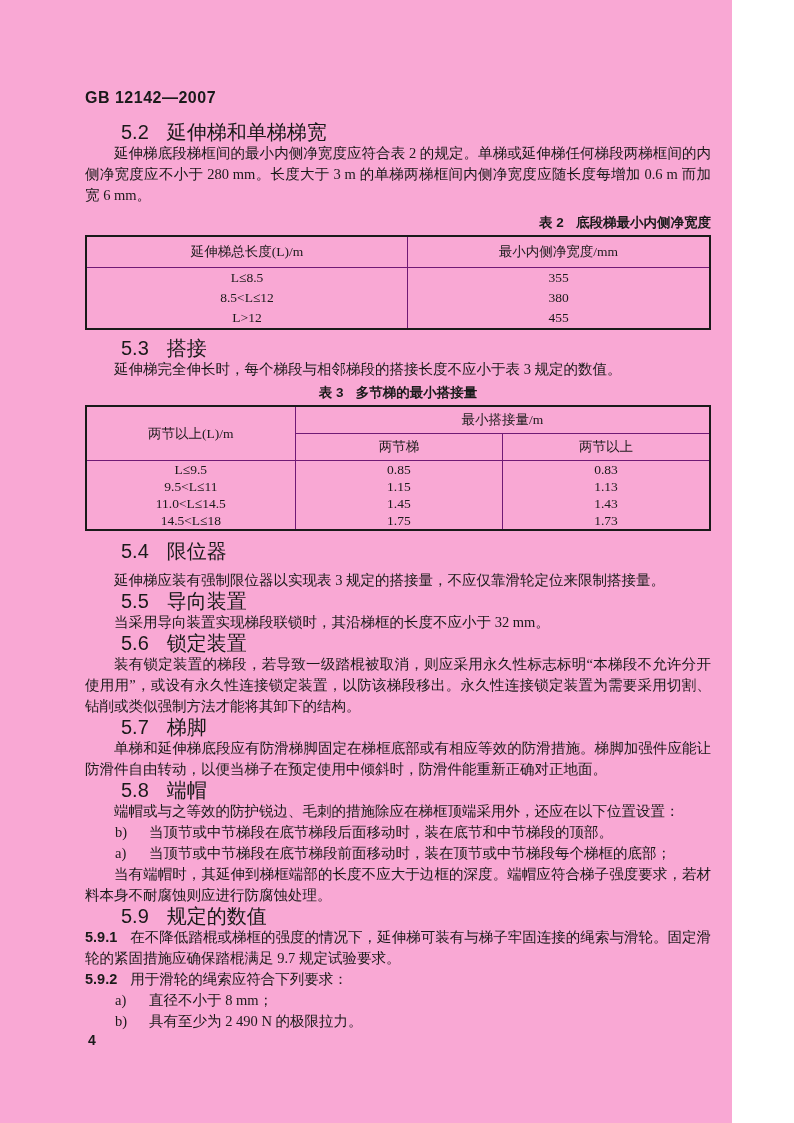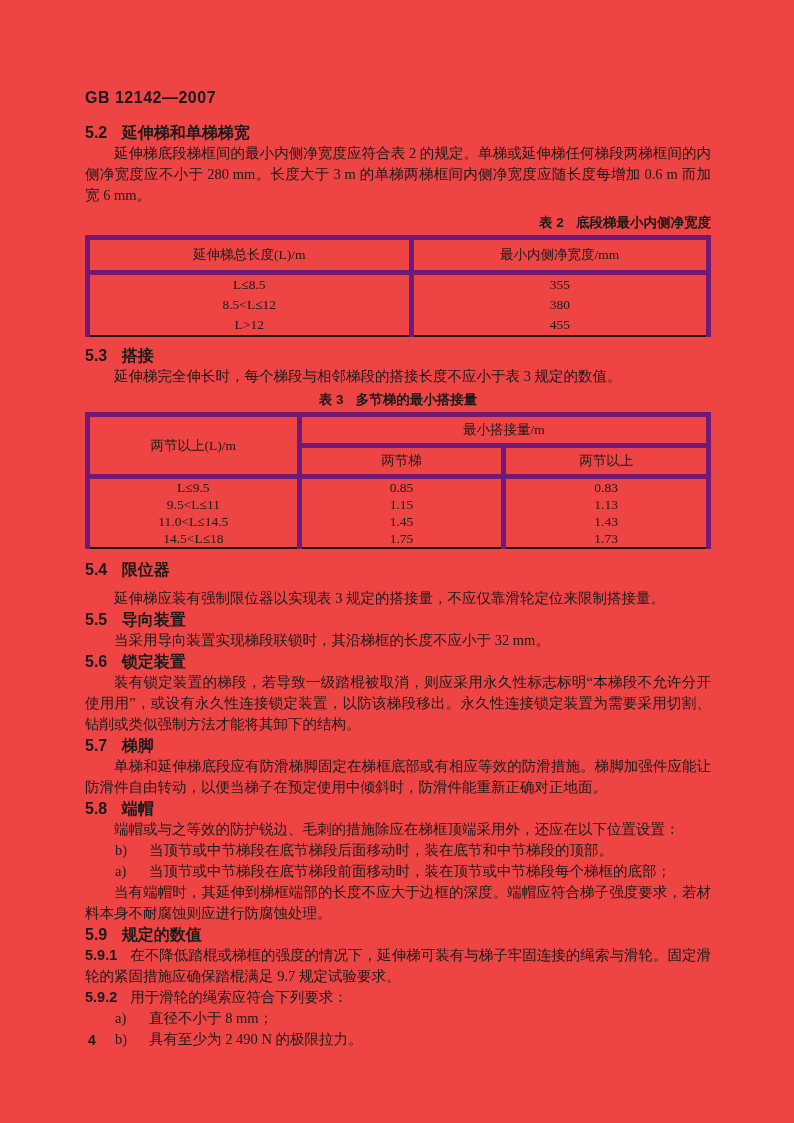--- a/index.html
+++ b/index.html
@@ -4,30 +4,30 @@
 <style>
   html,body{margin:0;padding:0;}
   body{
     width:794px;height:1123px;
     background:#ffffff;
     color:#1a1a1a;
     font-family:"Liberation Serif","DejaVu Serif",serif;
     position:relative;
     overflow:hidden;
   }
-  .page{width:794px;height:1123px;position:relative;background:#ef4444;}
+  .page{width:732px;height:1123px;position:relative;background:#f9a8d4;}
   .content{position:absolute;left:85px;top:88px;width:626px;}
   .std-no{
     font-family:"Liberation Sans","DejaVu Sans",sans-serif;
     font-weight:bold;font-size:16px;line-height:20px;
     margin-bottom:14px;letter-spacing:0.5px;
   }
   .heading{
     font-family:"Liberation Sans","DejaVu Sans",sans-serif;
-    font-weight:bold;font-size:16px;line-height:21px;
+    font-weight:normal;font-size:20px;line-height:21px;margin-left:36px;
   }
   .heading .h-num{margin-right:0.9em;}
   .para{margin:0;font-size:14.5px;line-height:21px;text-align:justify;}
   .indent{text-indent:2em;}
   .sub-clause{margin:0;font-size:14.5px;line-height:21px;text-align:justify;}
   .sub-clause .sc-num{
     font-family:"Liberation Sans","DejaVu Sans",sans-serif;
     font-weight:bold;margin-right:0.9em;
   }
   .li{font-size:14.5px;line-height:21px;padding-left:30px;}
@@ -38,21 +38,21 @@
     margin:2px 0 2px 0;
   }
   .tbl-caption .cap-label{margin-right:0.9em;}
   table.tbl{
     width:100%;border-collapse:collapse;
     border:2px solid #1a1a1a;
     font-size:13.5px;
     table-layout:fixed;
   }
   table.tbl td{
-    border:5px solid #701a75;
+    border:1px solid #701a75;
     text-align:center;vertical-align:middle;
     padding:0 4px;
   }
   .t2 tr.hdr td{height:30px;}
   .t2 tr.body td{border-top:none;border-bottom:none;height:20px;}
   .t2 td.c1{width:50%;}
   .t3 tr.hdr1 td{height:26px;}
   .t3 tr.hdr2 td{height:26px;}
   .t3 tr.body td{border-top:none;border-bottom:none;height:17px;line-height:17px;}
   .t3 td.c1{width:32%;}

